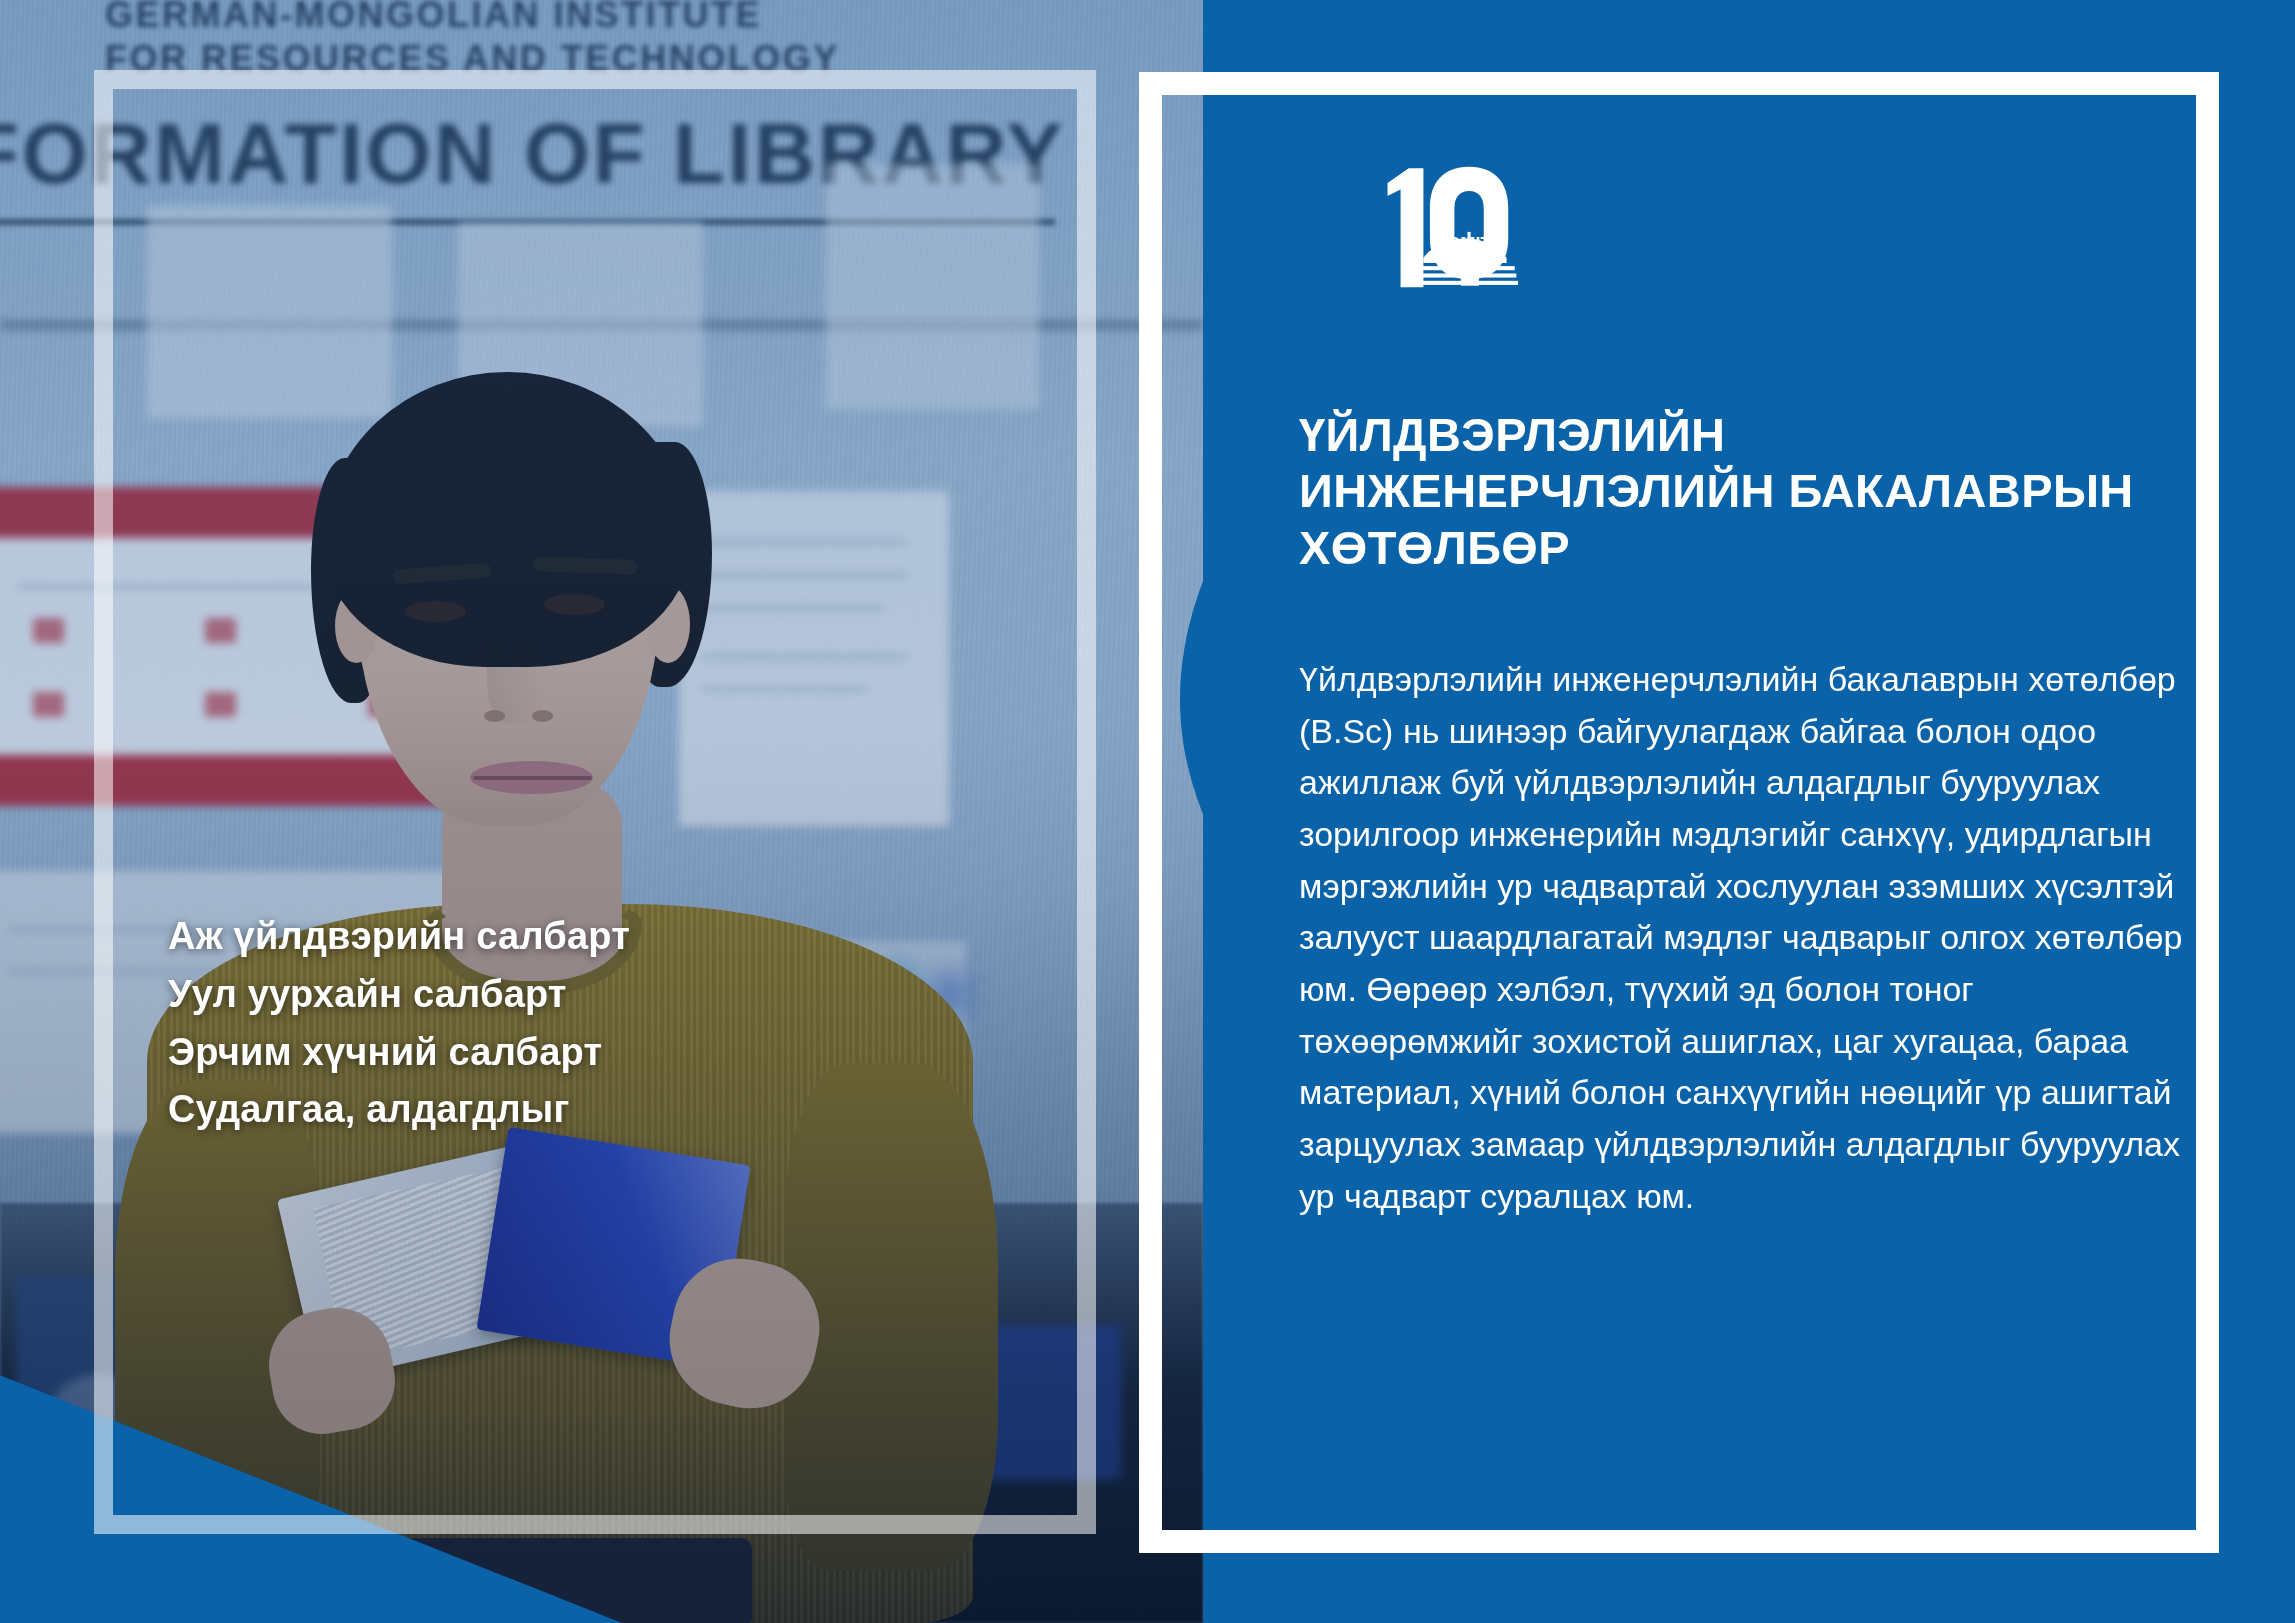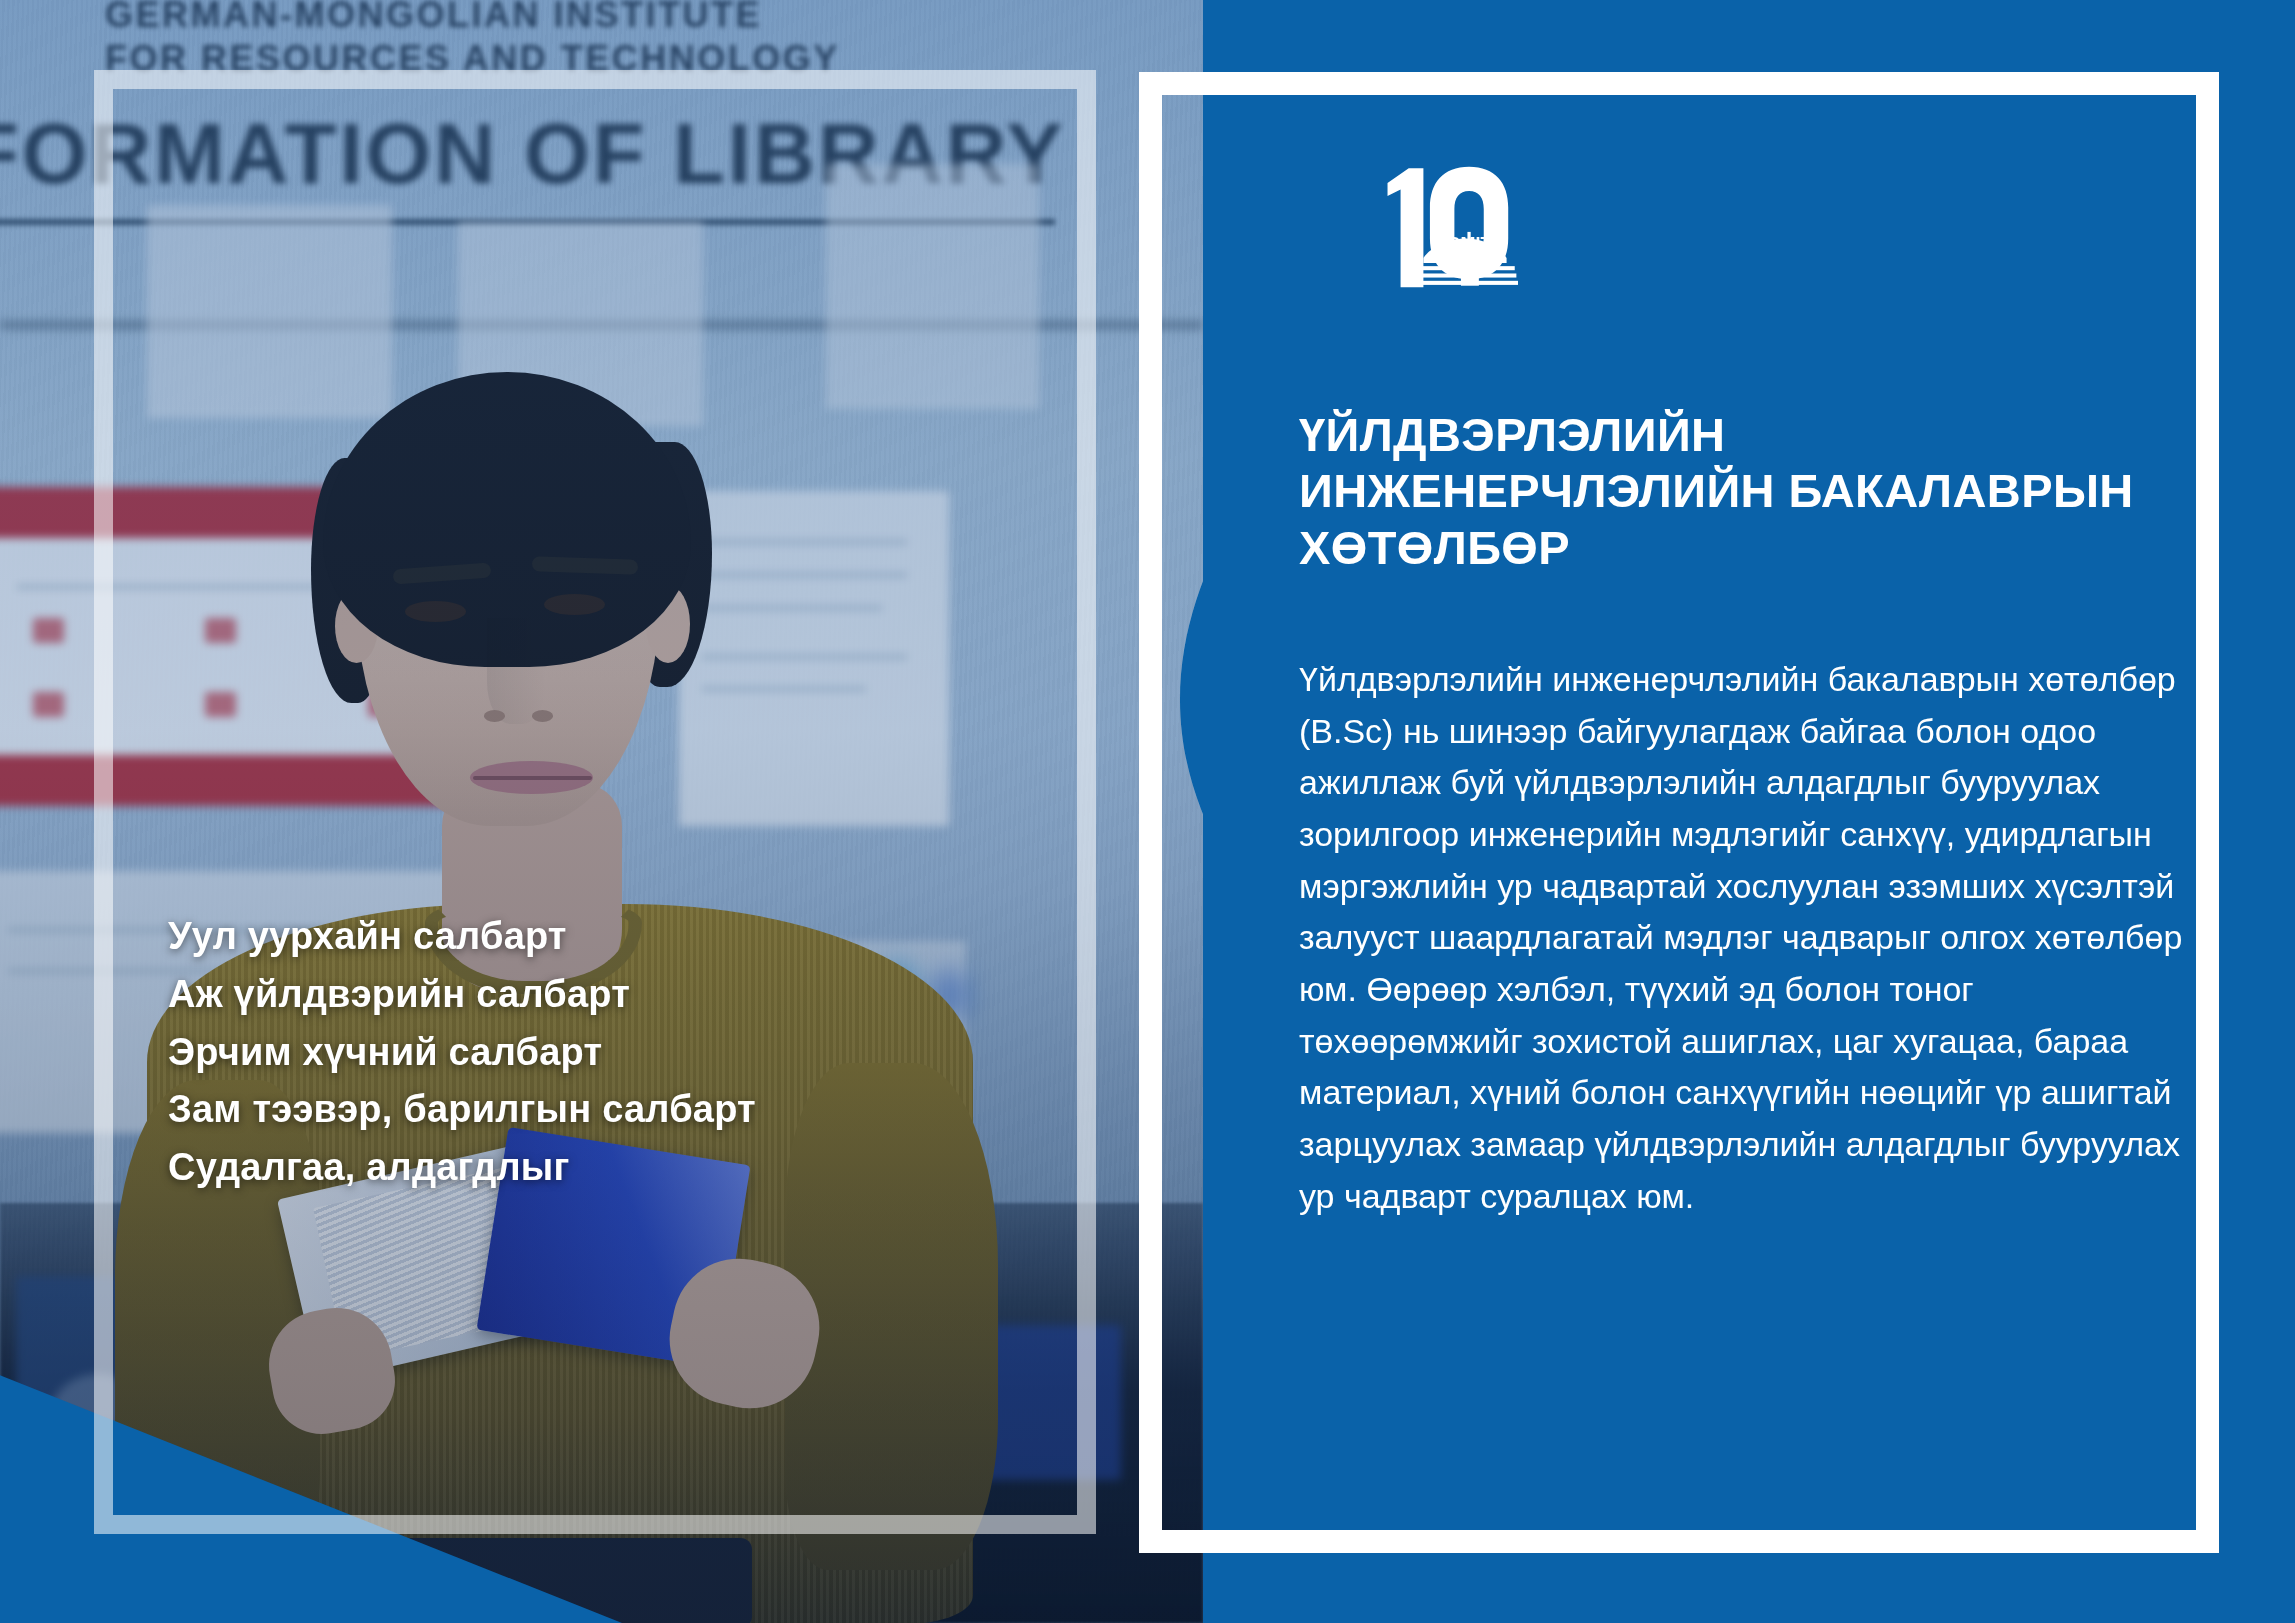--- a/index.html
+++ b/index.html
@@ -318,24 +318,23 @@
     <div class="book-r"></div>
     <div class="hand-l"></div>
     <div class="hand-r"></div>
   </div>
 
   <div class="photo-tint"></div>
   <div class="wedge"></div>
   <div class="photo-frame"></div>
 
   <div class="sector-list">
+    <div>Аж үйлдвэрийн салбарт</div>
     <div>Уул уурхайн салбарт</div>
-    <div>Аж үйлдвэрийн салбарт</div>
     <div>Эрчим хүчний салбарт</div>
-    <div>Зам тээвэр, барилгын салбарт</div>
     <div>Судалгаа, алдагдлыг</div>
   </div>
 </div>
 
 <div class="blue-frame"></div>
 
 <div class="logo-row">
   <svg class="logo-mark" viewBox="0 0 168 164">
 
     <path fill="#ffffff" d="M8 28 L34 10 L52 10 L52 156 L24 156 L24 36 L8 44 Z"></path>

